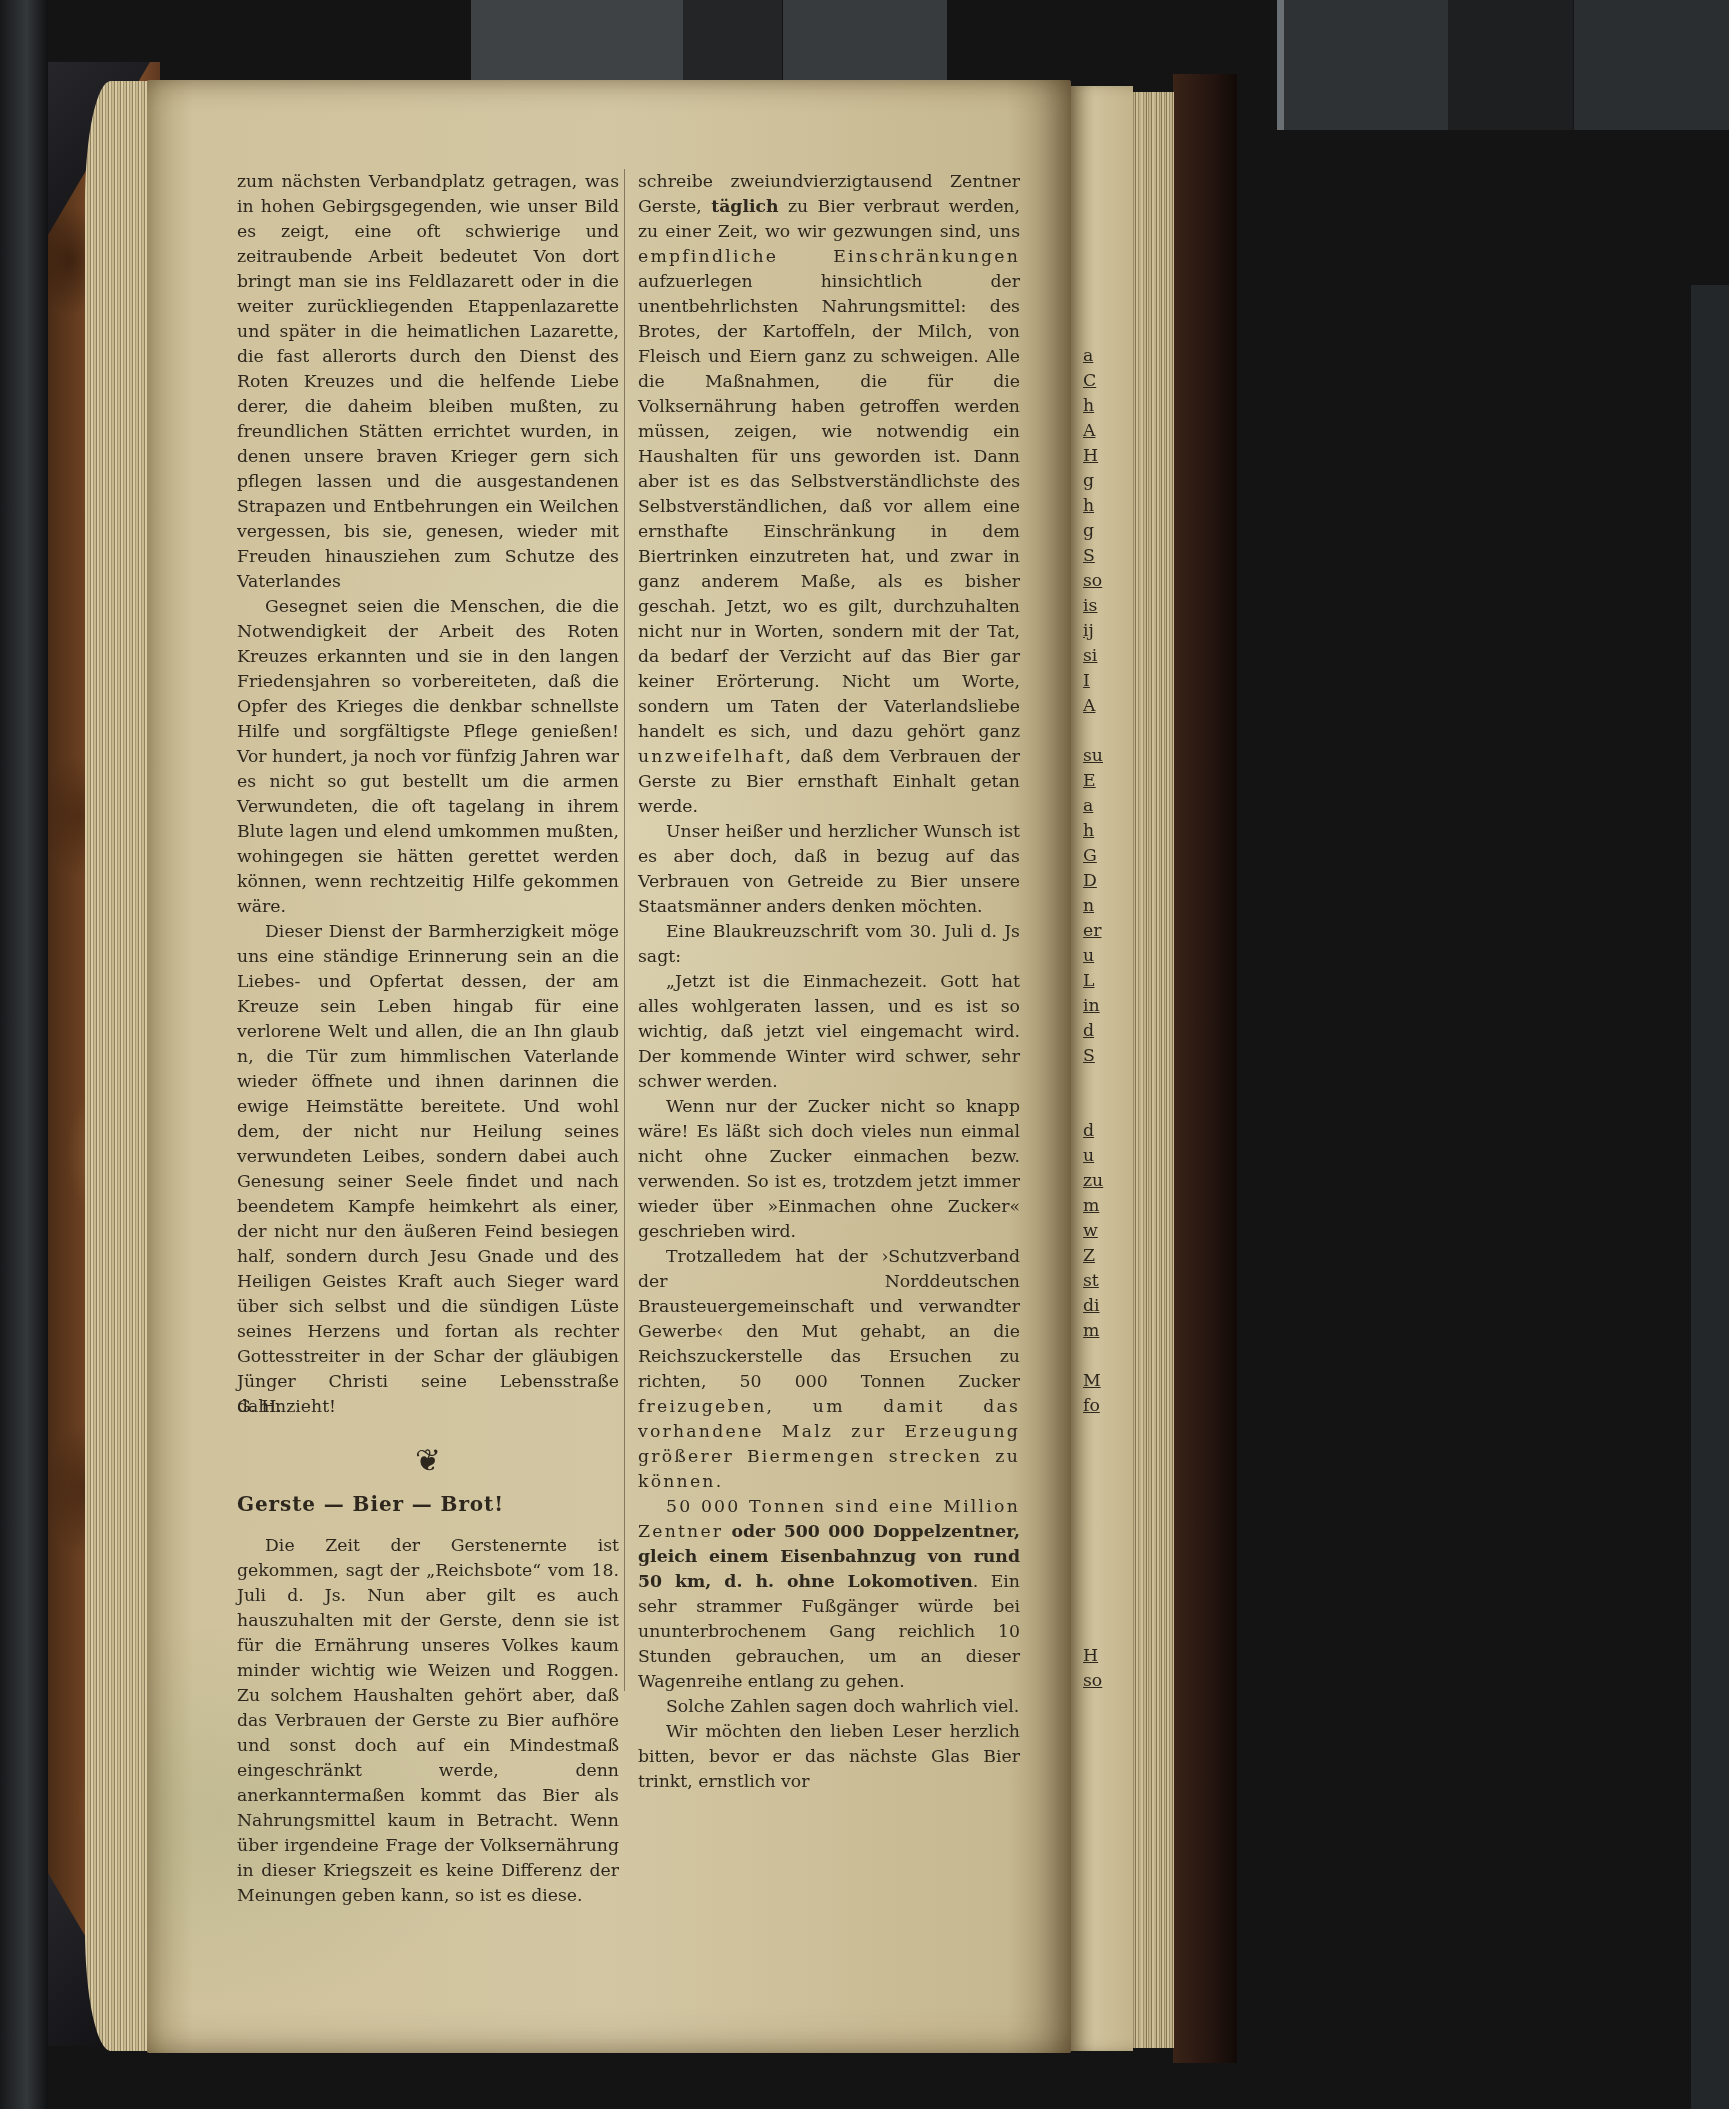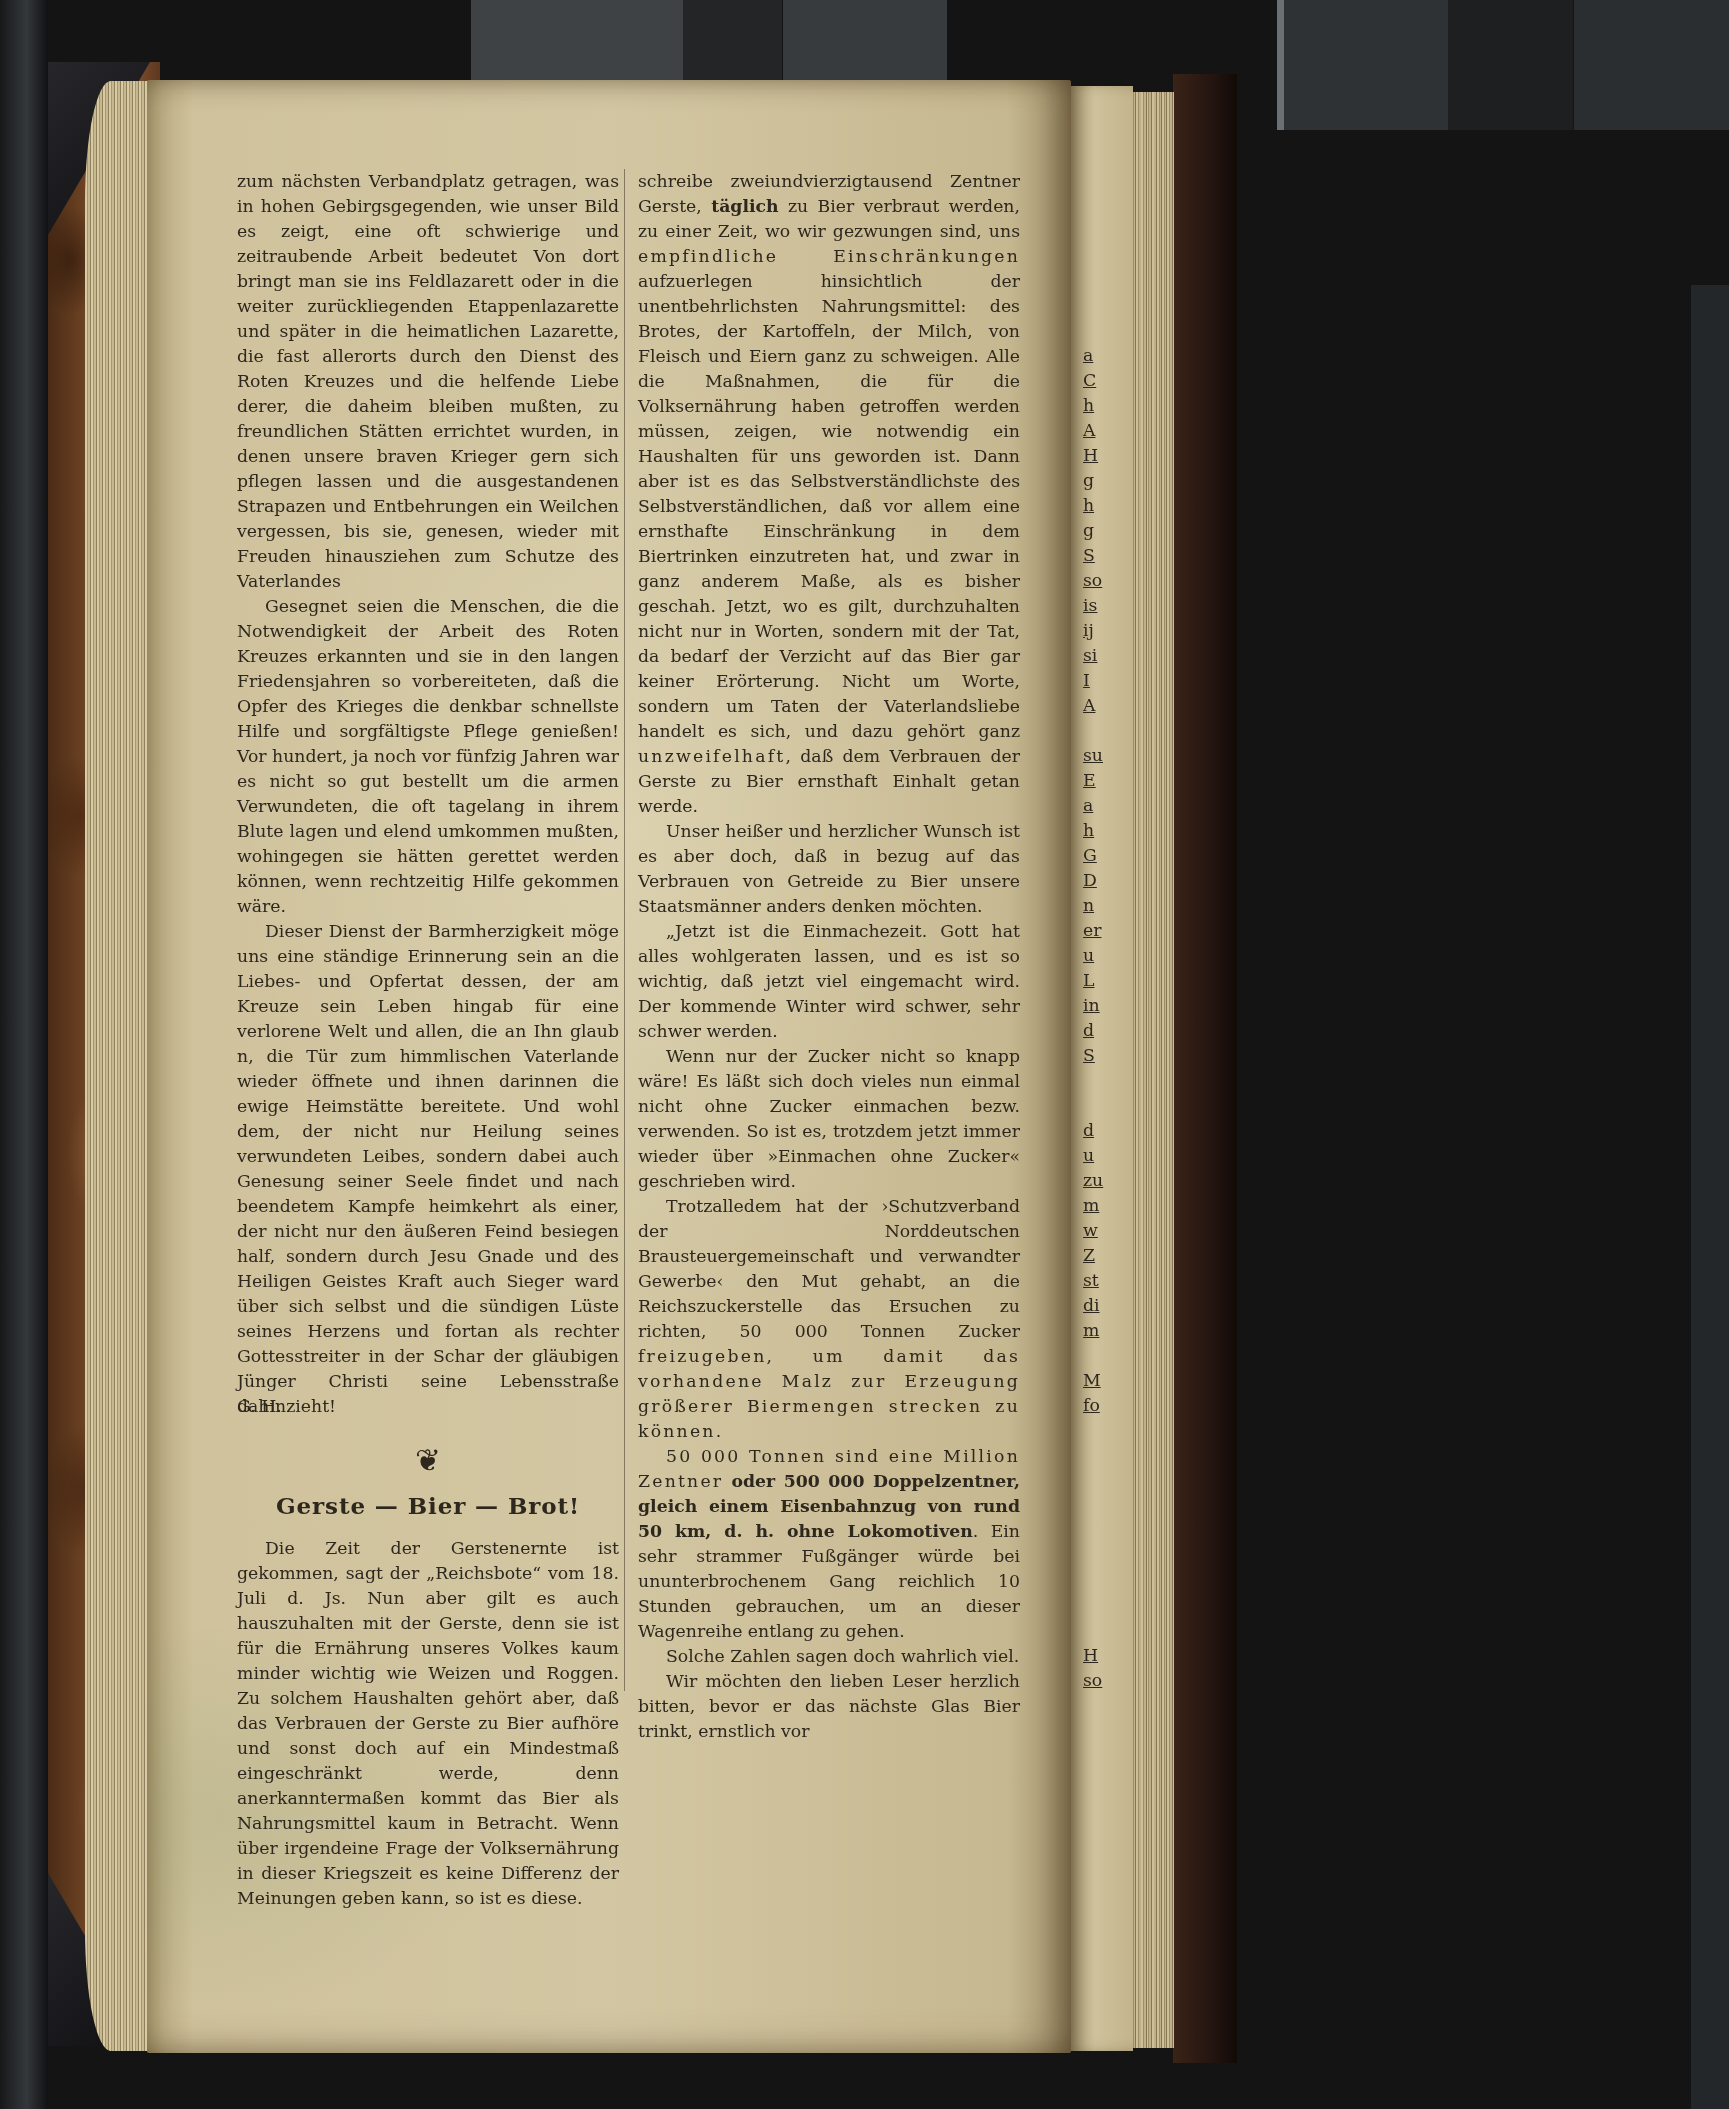--- a/index.html
+++ b/index.html
@@ -66,21 +66,21 @@
   .col-left{left:90px;}
   .col-right{left:491px;}
   .divider{left:477px;top:89px;width:0.9px;height:1522px;background:rgba(66,54,40,.55);}
   .para{margin:0;text-indent:28px;}
   .continuation .para:first-child{text-indent:0;}
   .gesperrt{letter-spacing:2.2px;}
   b{font-weight:700;}
   .sigline{height:25px;margin:-25px 5px 0 0;text-align:left;}
   .ornament{text-align:center;font-family:"DejaVu Sans", sans-serif;font-size:31px;line-height:1;
             margin:26px 0 15.6px 0;}
-  .heading{margin:0 0 17.3px 0;text-align:center;font-size:23px;font-weight:700;letter-spacing:0.9px;
+  .heading{margin:0 0 17.3px 0;font-size:20px;font-weight:700;letter-spacing:0.9px;
            line-height:1.2;}
 </style>
 </head>
 <body>
 
 <div class="scene">
 
   <div class="abs left-strip"></div>
   <div class="abs top-band tb1"></div>
   <div class="abs top-band tb2"></div>
@@ -178,20 +178,21 @@
       <div class="ornament">❦</div>
       <h2 class="heading">Gerste — Bier — Brot!</h2>
       <div>
           <p class="para">Die Zeit der Gerstenernte ist gekommen, sagt der „Reichsbote“ vom 18. Juli d. Js. Nun aber gilt es auch hauszuhalten mit der Gerste, denn sie ist für die Ernährung unseres Volkes kaum minder wichtig wie Weizen und Roggen. Zu solchem Haushalten gehört aber, daß das Verbrauen der Gerste zu Bier aufhöre und sonst doch auf ein Mindestmaß eingeschränkt werde, denn anerkanntermaßen kommt das Bier als Nahrungsmittel kaum in Betracht. Wenn über irgendeine Frage der Volksernährung in dieser Kriegszeit es keine Differenz der Meinungen geben kann, so ist es diese.</p>
         </div>
     </div>
 
     <div class="col col-right continuation">
         <p class="para">schreibe zweiundvierzigtausend Zentner Gerste, <b>täglich</b> zu Bier verbraut werden, zu einer Zeit, wo wir gezwungen sind, uns <span class="gesperrt">empfindliche Einschränkungen</span> aufzuerlegen hinsichtlich der unentbehrlichsten Nahrungsmittel: des Brotes, der Kartoffeln, der Milch, von Fleisch und Eiern ganz zu schweigen. Alle die Maßnahmen, die für die Volksernährung haben getroffen werden müssen, zeigen, wie notwendig ein Haushalten für uns geworden ist. Dann aber ist es das Selbstverständlichste des Selbstverständlichen, daß vor allem eine ernsthafte Einschränkung in dem Biertrinken einzutreten hat, und zwar in ganz anderem Maße, als es bisher geschah. Jetzt, wo es gilt, durchzuhalten nicht nur in Worten, sondern mit der Tat, da bedarf der Verzicht auf das Bier gar keiner Erörterung. Nicht um Worte, sondern um Taten der Vaterlandsliebe handelt es sich, und dazu gehört ganz <span class="gesperrt">unzweifelhaft</span>, daß dem Verbrauen der Gerste zu Bier ernsthaft Einhalt getan werde.</p>
         <p class="para">Unser heißer und herzlicher Wunsch ist es aber doch, daß in bezug auf das Verbrauen von Getreide zu Bier unsere Staatsmänner anders denken möchten.</p>
+        <p class="para">Eine Blaukreuzschrift vom 30. Juli d. Js sagt:</p>
         <p class="para">„Jetzt ist die Einmachezeit. Gott hat alles wohlgeraten lassen, und es ist so wichtig, daß jetzt viel eingemacht wird. Der kommende Winter wird schwer, sehr schwer werden.</p>
         <p class="para">Wenn nur der Zucker nicht so knapp wäre! Es läßt sich doch vieles nun einmal nicht ohne Zucker einmachen bezw. verwenden. So ist es, trotzdem jetzt immer wieder über »Einmachen ohne Zucker« geschrieben wird.</p>
         <p class="para">Trotzalledem hat der ›Schutzverband der Norddeutschen Brausteuergemeinschaft und verwandter Gewerbe‹ den Mut gehabt, an die Reichszuckerstelle das Ersuchen zu richten, 50 000 Tonnen Zucker <span class="gesperrt">freizugeben, um damit das vorhandene Malz zur Erzeugung größerer Biermengen strecken zu können.</span></p>
         <p class="para"><span class="gesperrt">50 000 Tonnen sind eine Million Zentner</span> <b>oder 500 000 Doppelzentner, gleich einem Eisenbahnzug von rund 50 km, d. h. ohne Lokomotiven</b>. Ein sehr strammer Fußgänger würde bei ununterbrochenem Gang reichlich 10 Stunden gebrauchen, um an dieser Wagenreihe entlang zu gehen.</p>
         <p class="para">Solche Zahlen sagen doch wahrlich viel.</p>
         <p class="para">Wir möchten den lieben Leser herzlich bitten, bevor er das nächste Glas Bier trinkt, ernstlich vor</p>
       </div>
   </div>
 
 </div>

